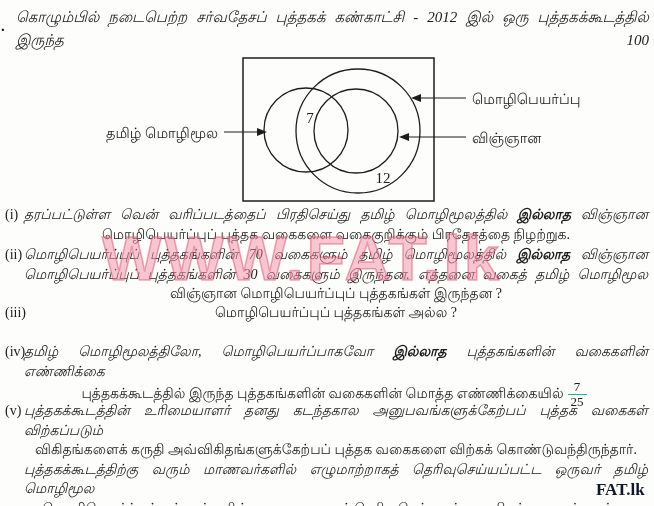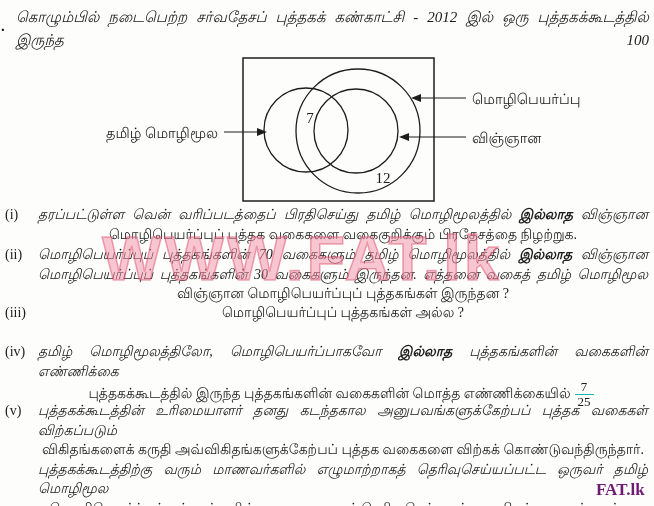--- a/index.html
+++ b/index.html
@@ -44,21 +44,21 @@
 
   
   .q-item {
     left: 0; width: 654px;
     font-size: 14px; line-height: 19.6px;
   }
   .q-marker {
     position: absolute; left: 5px; top: 0;
     width: 30px; text-align: left;
   }
-  .q-text { margin-left: 38px; margin-right: 6px; }
+  .q-text { margin-left: 24px; margin-right: 6px; }
   .bold-word { font-weight: bold; }
 
   .q1 { top: 205px; }
   .q2 { top: 245px; }
   .q3 { top: 303px; }
   .q4 { top: 342px; }
   .q5 { top: 401px; }
 
   
   .frac {
@@ -87,21 +87,21 @@
     white-space: nowrap;
     z-index: 5;
     pointer-events: none;
     margin-left: 8px;
   }
   .watermark-corner {
     left: 596px; top: 480px;
     font-family: "Liberation Serif", "DejaVu Serif", serif;
     font-size: 17px;
     font-weight: bold;
-    color: #701a75;
+    color: #0f172a;
     z-index: 6;
   }
 </style>
 </head>
 <body>
 
 <div class="abs qnum-fragment">.</div>
 
 <div class="abs intro">
   <div class="line-just">கொழும்பில் நடைபெற்ற சர்வதேசப் புத்தகக் கண்காட்சி - 2012 இல் ஒரு புத்தகக்கூடத்தில் இருந்த 100</div>

